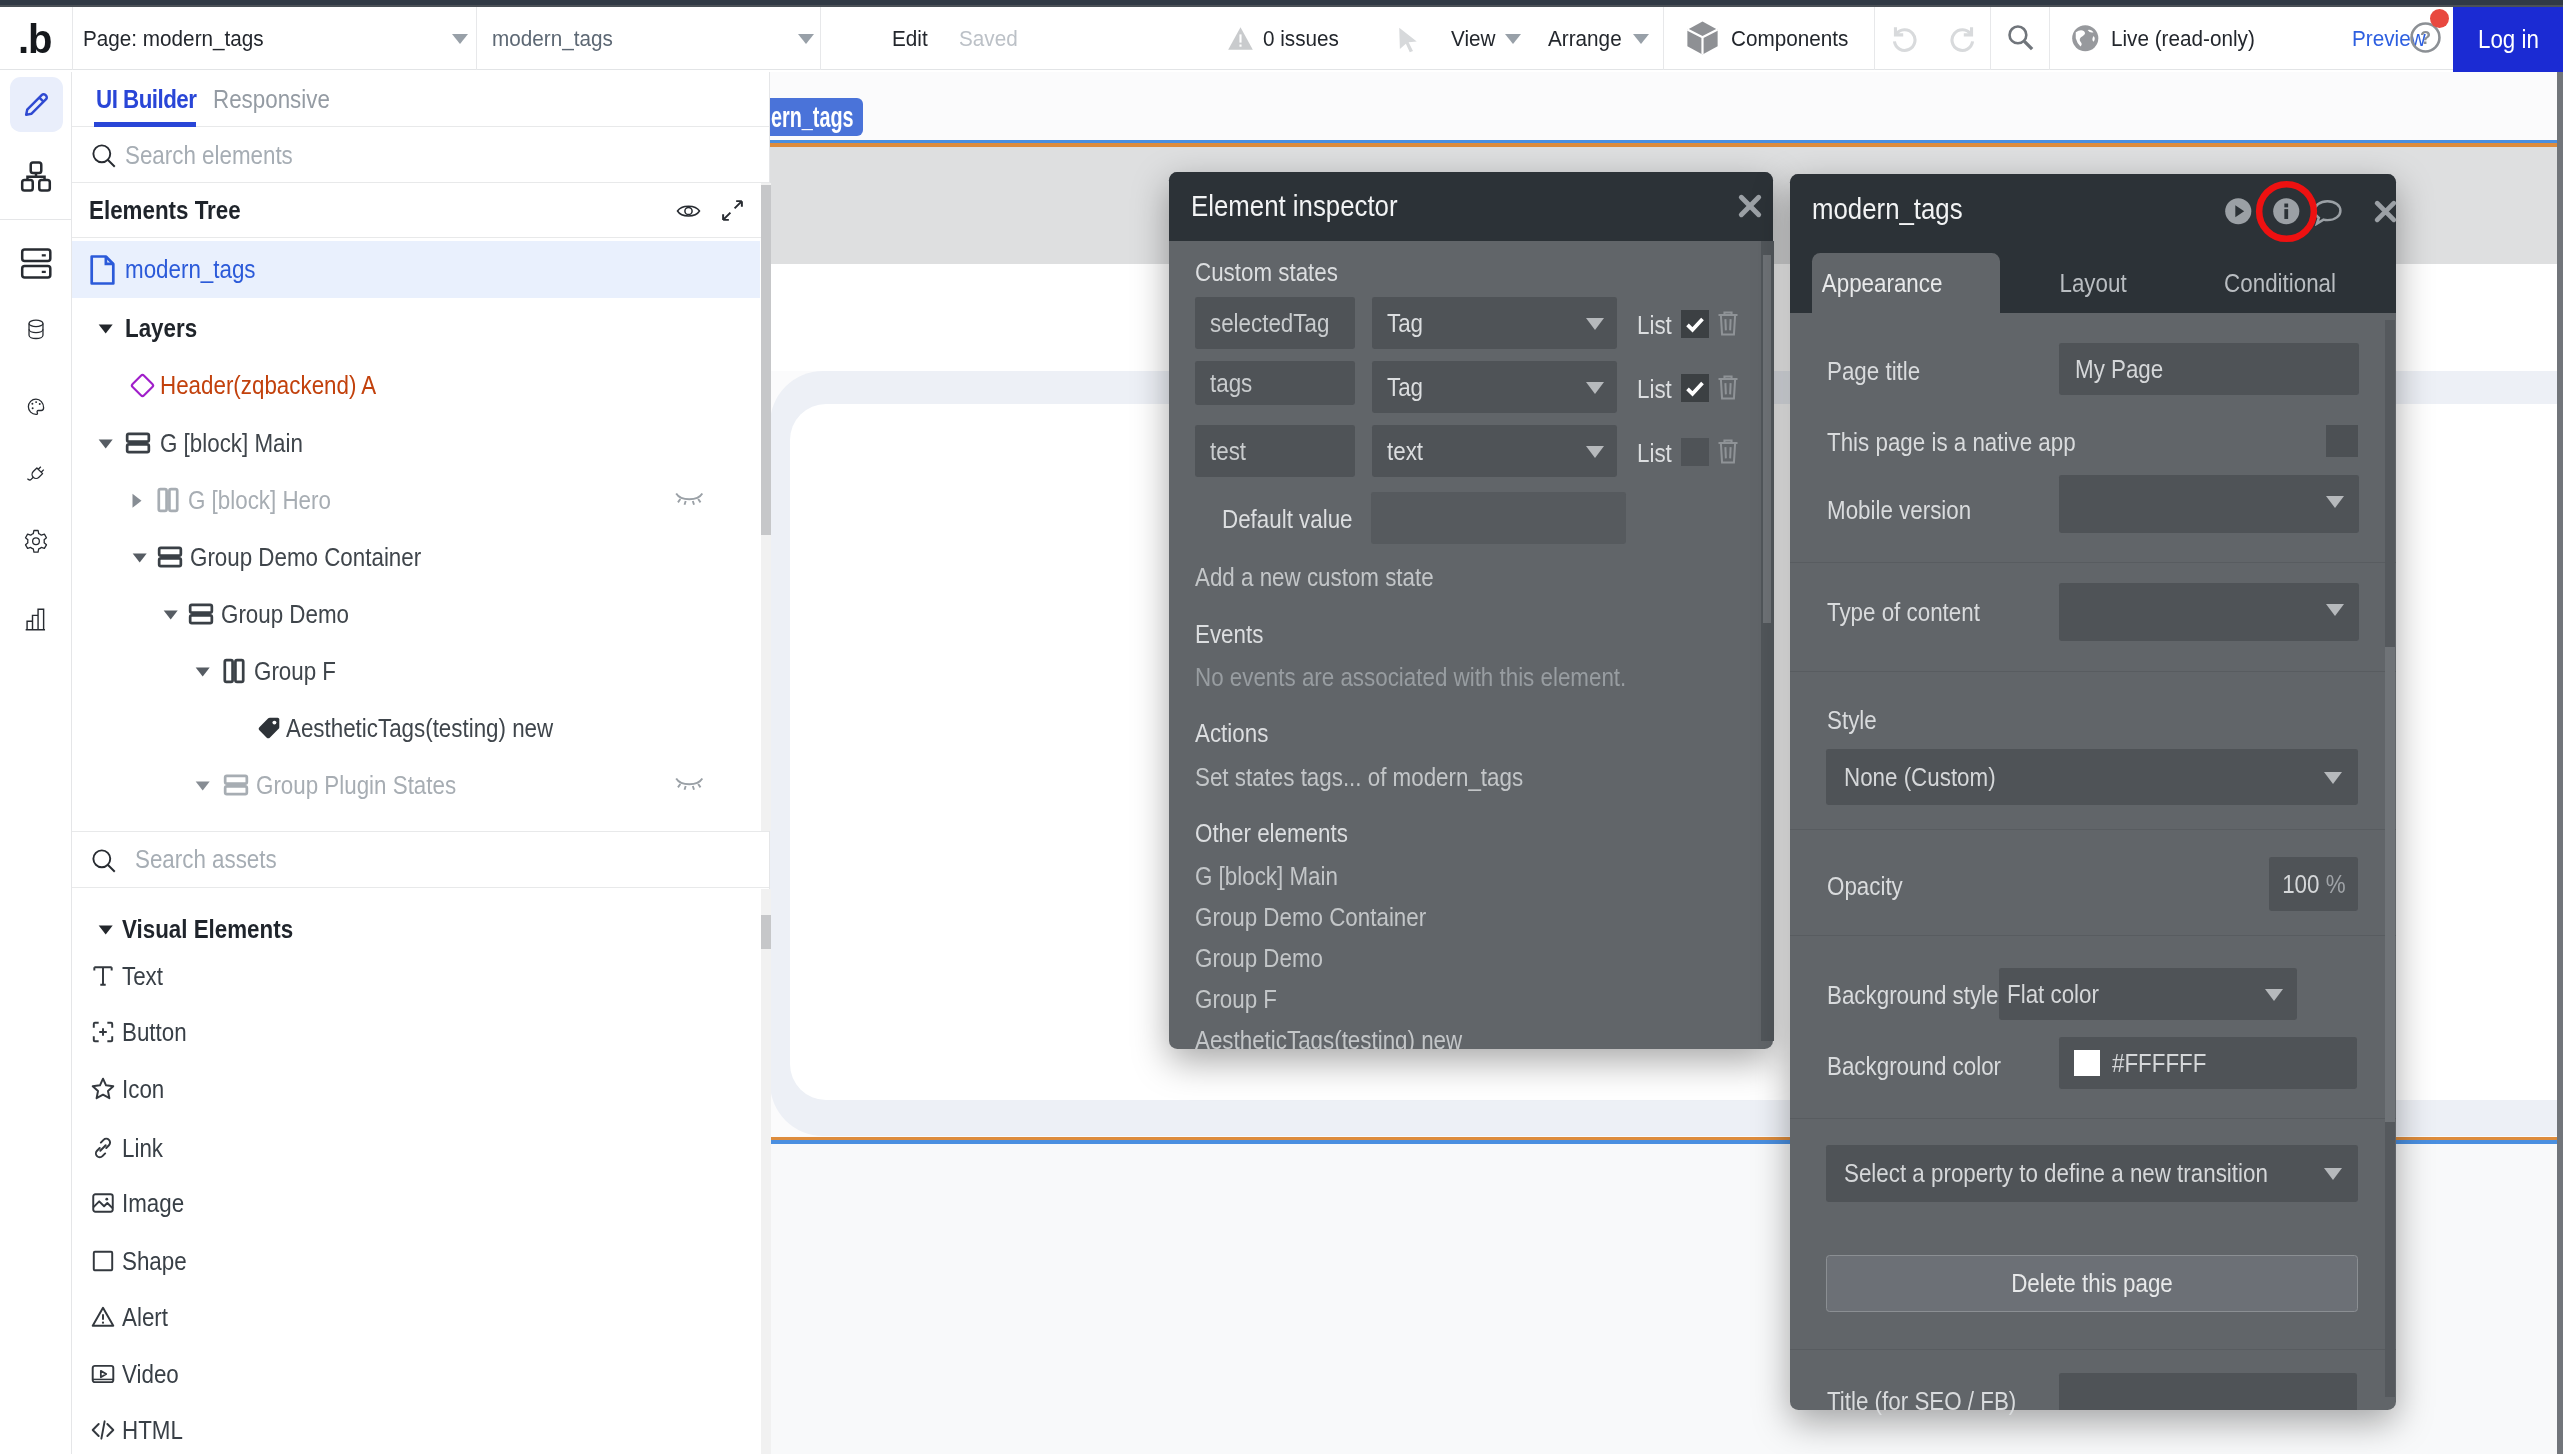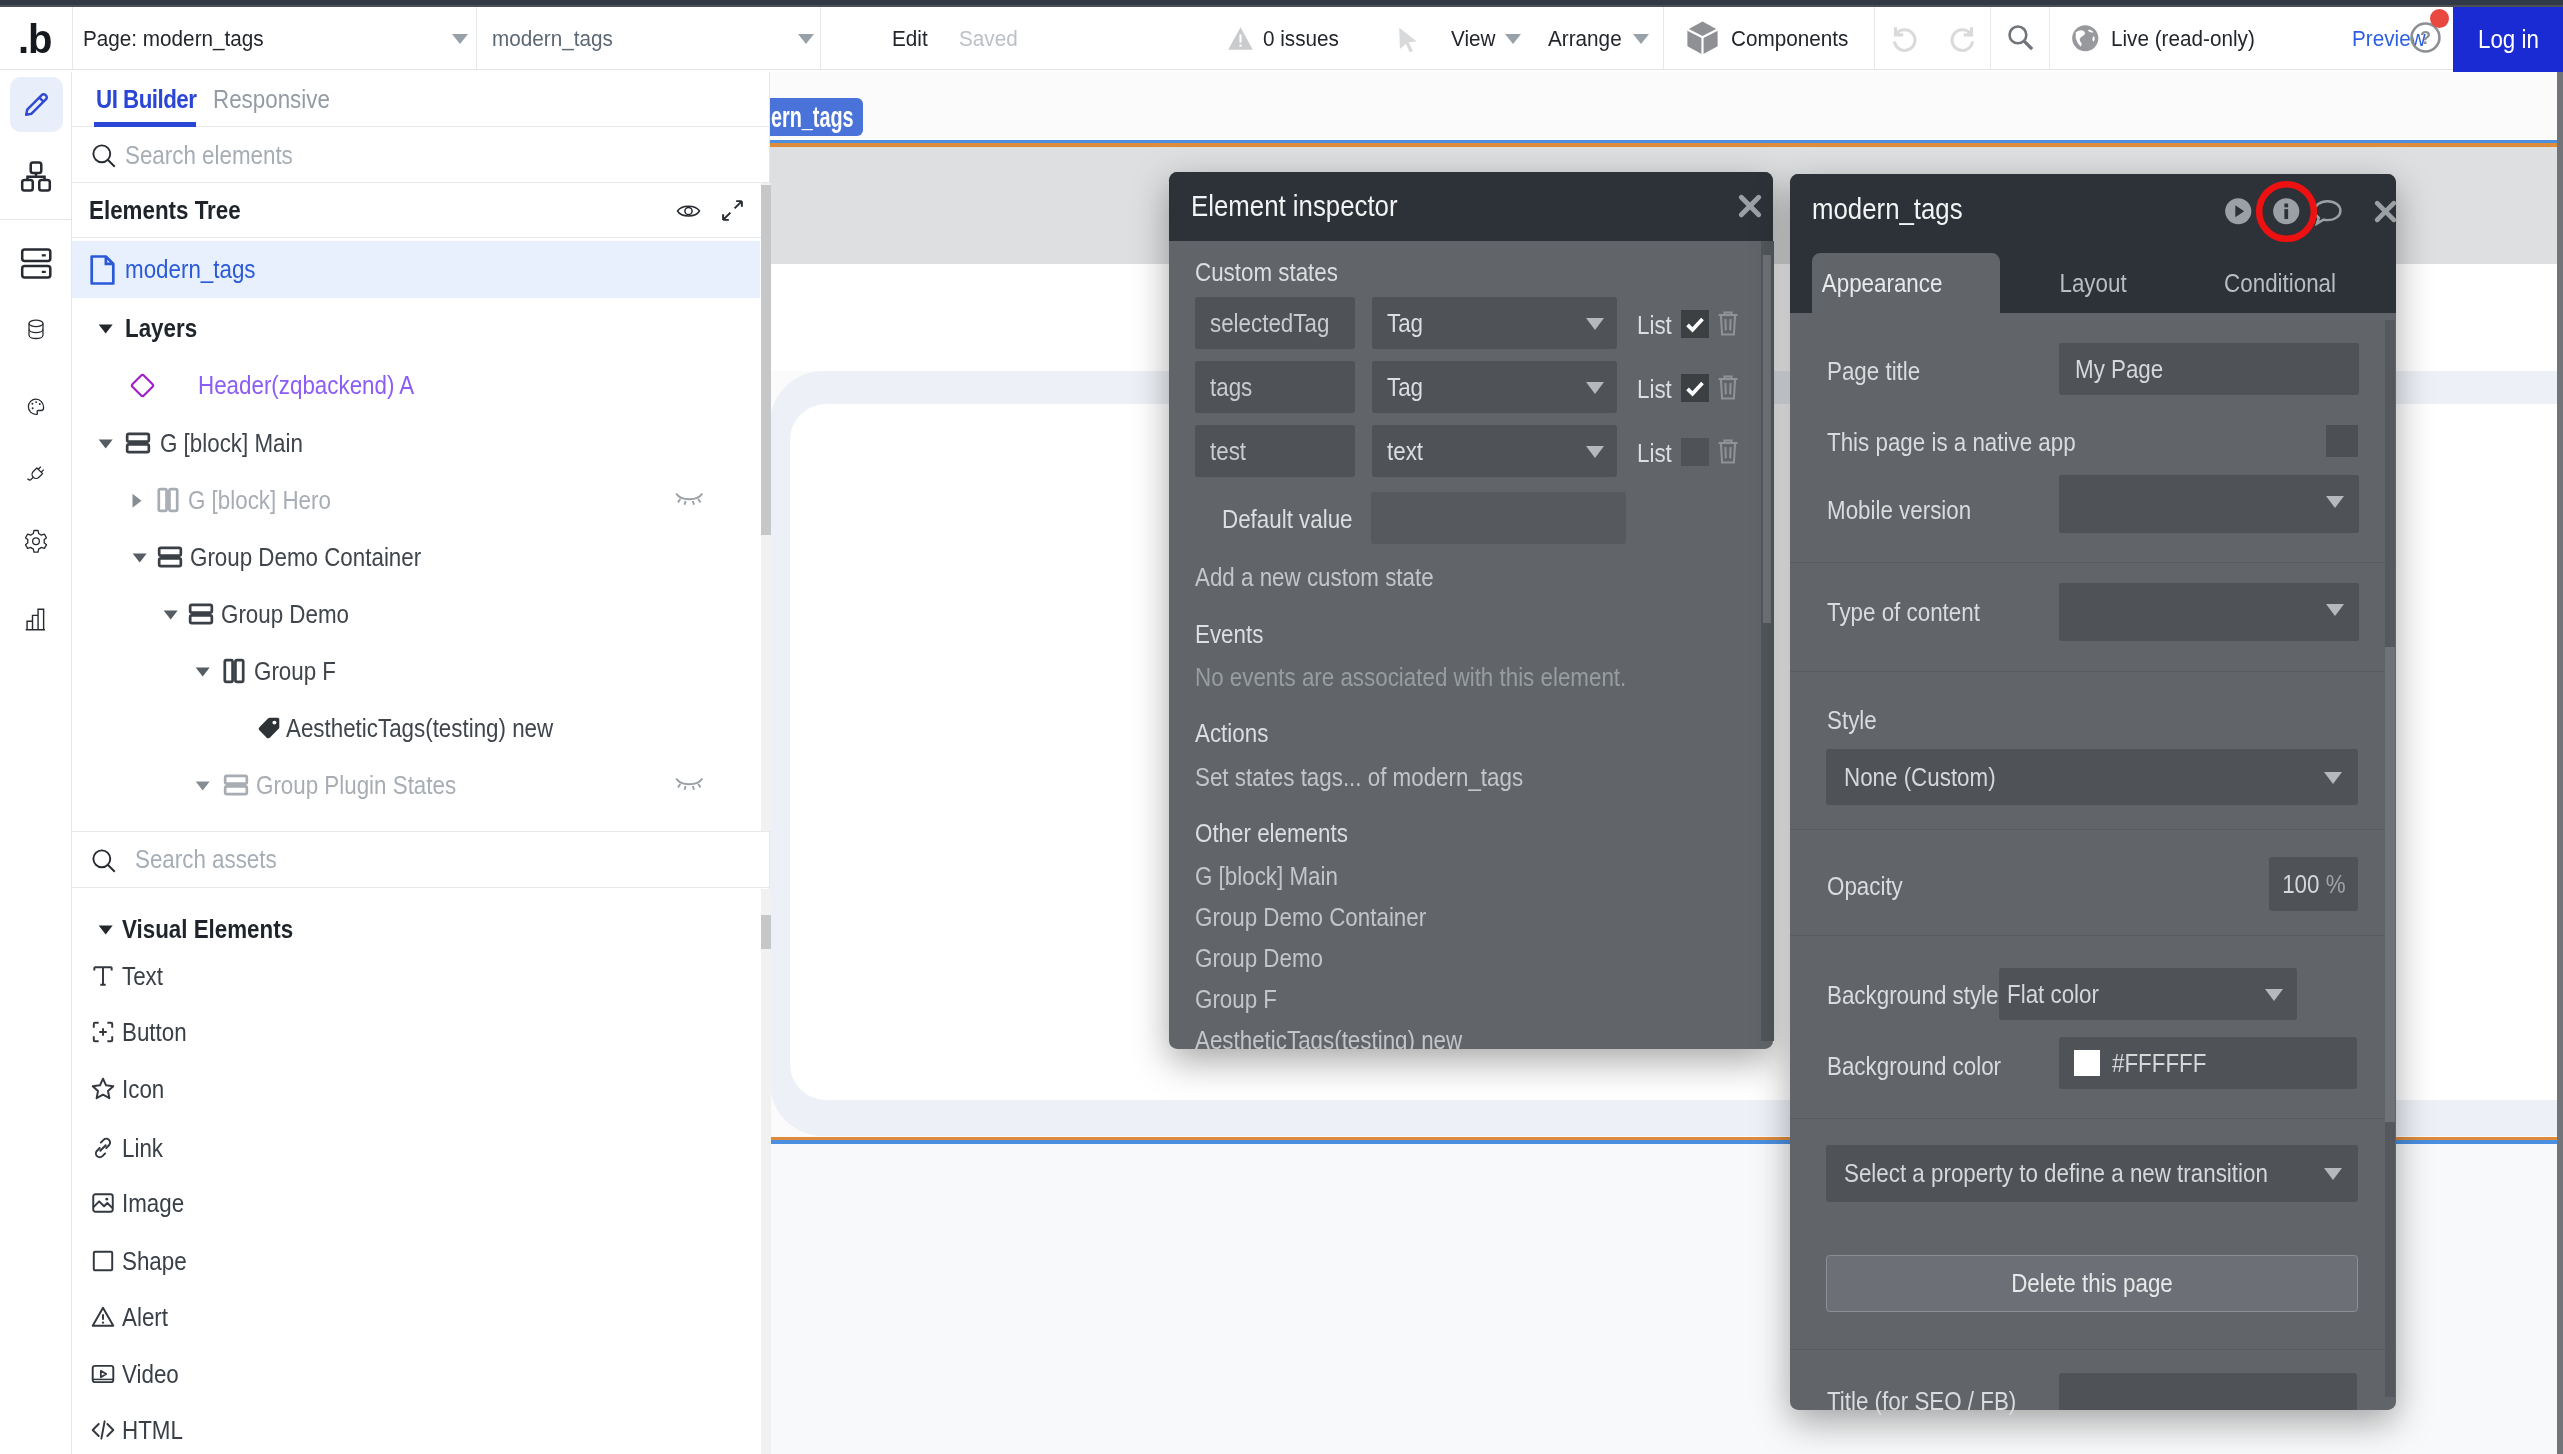--- a/index.html
+++ b/index.html
@@ -277,21 +277,21 @@
         <path d="M0.5 0.5 L14.5 0.5 L7.5 9.5 Z" fill="#23272c"></path>
       </svg>
     <span class="abs" style="left:53px;top:0;height:56px;display:flex;align-items:center;font-weight:700;color:#20252b;">
         <i class="t">Layers</i>
       </span>
   </div>
   <div class="treerow" style="top:357px;">
     <svg class="abs" style="left:57px;top:15px;" width="27" height="27" viewBox="0 0 24 24">
         <rect x="4.8" y="4.8" width="14.4" height="14.4" rx="2" transform="rotate(45 12 12)" stroke="#a01fca" stroke-width="1.9" fill="none"></rect>
       </svg>
-    <span class="abs" style="left:88px;top:0;height:56px;display:flex;align-items:center;color:#8b5cf6;margin-left:38px;">
+    <span class="abs" style="left:88px;top:0;height:56px;display:flex;align-items:center;color:#c2410c;">
         <i class="t">Header(zqbackend) A</i>
       </span>
   </div>
   <div class="treerow" style="top:415px;">
     <svg class="abs" style="left:25.5px;top:24px;" width="15.4" height="10" viewBox="0 0 15 10">
         <path d="M0.5 0.5 L14.5 0.5 L7.5 9.5 Z" fill="#565c63"></path>
       </svg>
     <svg class="abs" style="left:53px;top:15.4px;" width="26" height="26" viewBox="0 0 24 24">
         <rect x="2" y="3.5" width="20" height="7.2" rx="1.5" stroke="#3a4046" stroke-width="2.5" fill="none"></rect>
         <rect x="2" y="13.3" width="20" height="7.2" rx="1.5" stroke="#3a4046" stroke-width="2.5" fill="none"></rect>
@@ -496,21 +496,21 @@
     </div>
   <div class="ilabel" style="left:1637px;top:310px;"><i class="t">List</i></div>
   <div class="abs" style="left:1681px;top:310px;width:28px;height:28px;background:#3c4043;display:flex;align-items:center;justify-content:center;">
     <svg width="20" height="20" viewBox="0 0 24 24">
         <path d="M3 13 L9 19 L21 6" stroke="#fff" stroke-width="4.4" fill="none"></path>
       </svg>
     </div>
   <svg class="abs" style="left:1716px;top:309px;" width="24" height="28.5" viewBox="0 0 20 24">
       <path d="M2 5 L18 5 M7 5 L7 3 L13 3 L13 5 M4 5 L5 21.5 L15 21.5 L16 5 M7.8 8.5 L8.2 18 M12.2 8.5 L11.8 18" stroke="#8f9397" stroke-width="1.7" fill="none"></path>
     </svg>
-  <div class="ibox" style="left:1195px;top:361px;width:160px;height:52px;padding-left:15.4px;">
+  <div class="ibox" style="left:1195px;top:361px;width:160px;height:44px;padding-left:15.4px;">
       <i class="t">tags</i>
     </div>
   <div class="ibox" style="left:1372px;top:361px;width:245px;height:52px;padding-left:15.4px;font-size:26px;color:#dcdee0;">
       <i class="t">Tag</i>
       <span class="ddcaret" style="left:214px;top:21.4px;"></span>
     </div>
   <div class="ilabel" style="left:1637px;top:374px;"><i class="t">List</i></div>
   <div class="abs" style="left:1681px;top:374px;width:28px;height:28px;background:#3c4043;display:flex;align-items:center;justify-content:center;">
     <svg width="20" height="20" viewBox="0 0 24 24">
         <path d="M3 13 L9 19 L21 6" stroke="#fff" stroke-width="4.4" fill="none"></path>

